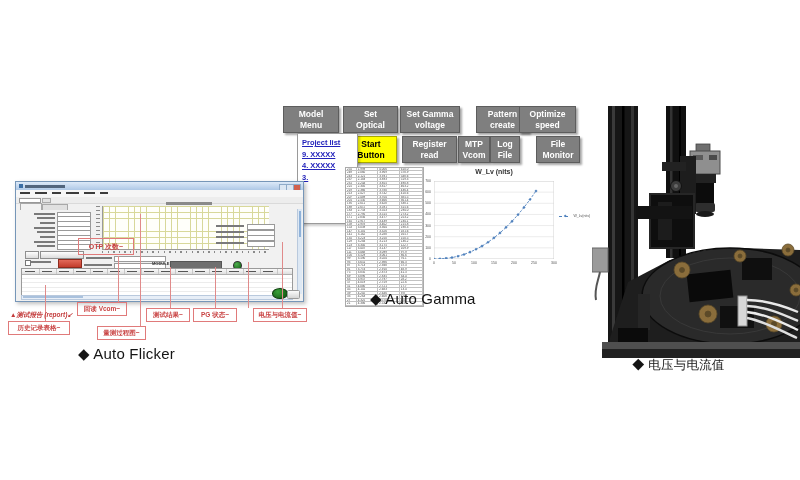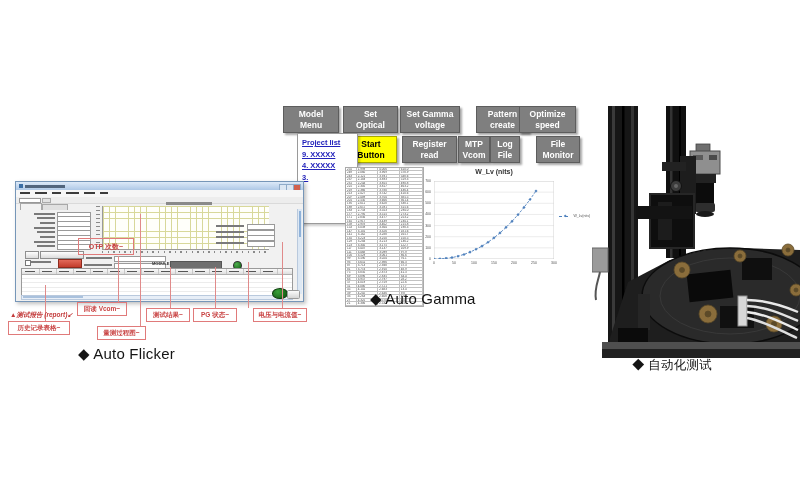--- a/index.html
+++ b/index.html
@@ -637,13 +637,13 @@
     <path d="M155 218 C 172 221, 187 230, 205 238" stroke="#dedede" stroke-width="2.4" fill="none"></path>
 
     <rect x="46" y="194" width="12" height="36" fill="#262626"></rect>
     <rect x="26" y="228" width="30" height="16" fill="#0b0b0b"></rect>
 
     <rect x="10" y="242" width="198" height="8" fill="#4f4f4f"></rect>
     <rect x="10" y="249" width="198" height="9" fill="#212121"></rect>
   </svg>
 </div>
 
-<div class="caption" style="left:632px;top:357px;font-size:12.5px;">◆ 自动化测试</div>
+<div class="caption" style="left:632px;top:357px;font-size:12.5px;">◆ 电压与电流值</div>
 
 </body></html>

